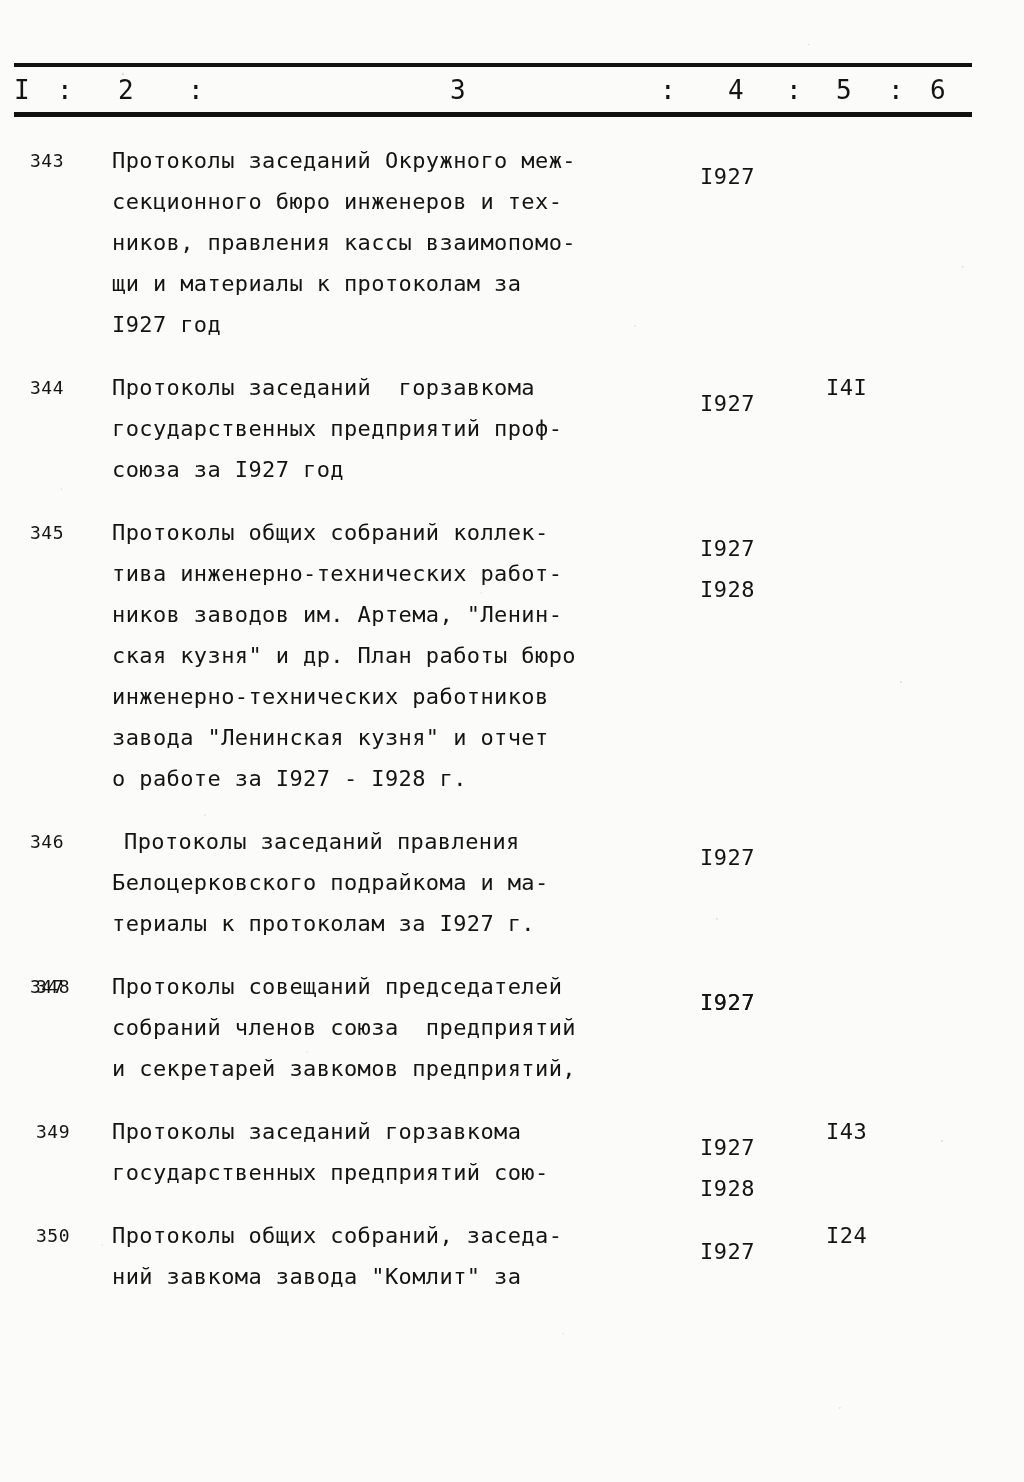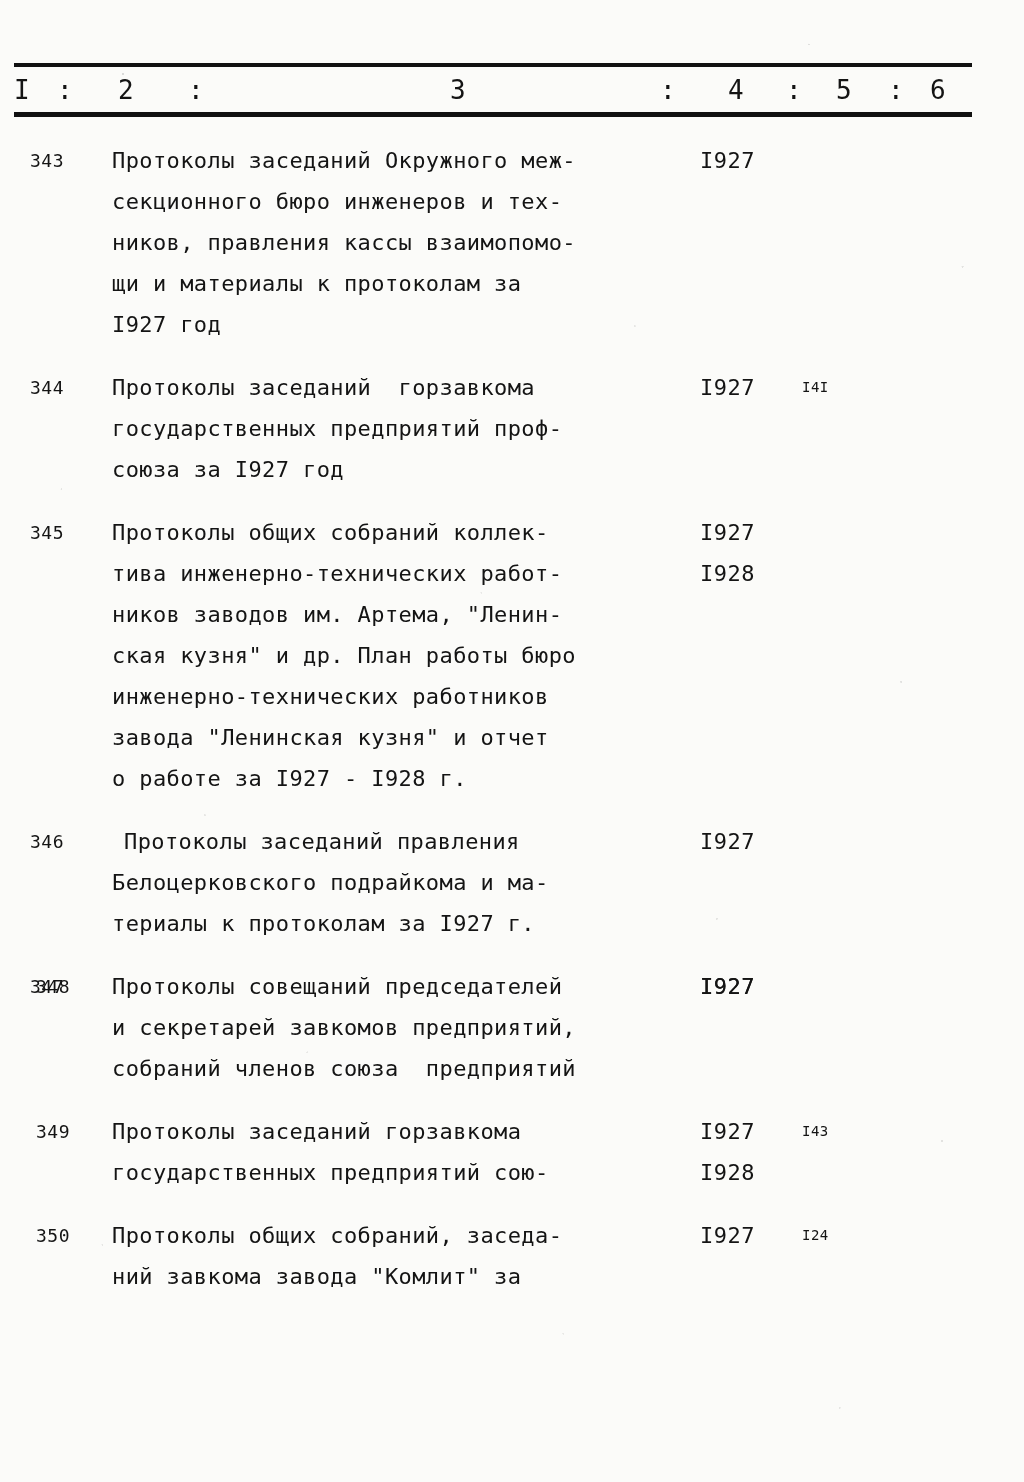--- a/index.html
+++ b/index.html
@@ -107,32 +107,32 @@
     line-height: 41px;
     letter-spacing: .4px;
     white-space: pre;
   }
   .entry .desc .line { display: block; }
   .entry .desc .line.lead { padding-left: 12px; }
 
   .entry .years {
     position: absolute;
     left: 700px;
+    top: 16px;
+    font-size: 22px;
+    line-height: 41px;
+    letter-spacing: .5px;
+  }
+  .entry .years span { display: block; }
+
+  .entry .pages {
+    position: absolute;
+    left: 826px;
     top: 0;
     font-size: 22px;
-    line-height: 41px;
-    letter-spacing: .5px;
-  }
-  .entry .years span { display: block; }
-
-  .entry .pages {
-    position: absolute;
-    left: 802px;
-    top: 0;
-    font-size: 14px;
     line-height: 41px;
     letter-spacing: .5px;
   }
 </style>
 </head>
 <body>
 
 <div class="page">
 
   <div class="grain"></div>
@@ -191,21 +191,21 @@
       </div>
       <div class="entry">
         <div class="num">347</div>
         <div class="years">
           <span>I927</span>
         </div>
         <div class="pages"></div>
       </div>
       <div class="entry indent">
         <div class="num">348</div>
-        <div class="desc"><span class="line">Протоколы совещаний председателей</span><span class="line">и секретарей завкомов предприятий,</span><span class="line">собраний членов союза  предприятий</span></div>
+        <div class="desc"><span class="line">Протоколы совещаний председателей</span><span class="line">собраний членов союза  предприятий</span><span class="line">и секретарей завкомов предприятий,</span></div>
         <div class="years">
           <span>I927</span>
         </div>
         <div class="pages"></div>
       </div>
       <div class="entry indent">
         <div class="num">349</div>
         <div class="desc"><span class="line">Протоколы заседаний горзавкома</span><span class="line">государственных предприятий сою-</span></div>
         <div class="years">
           <span>I927</span>

